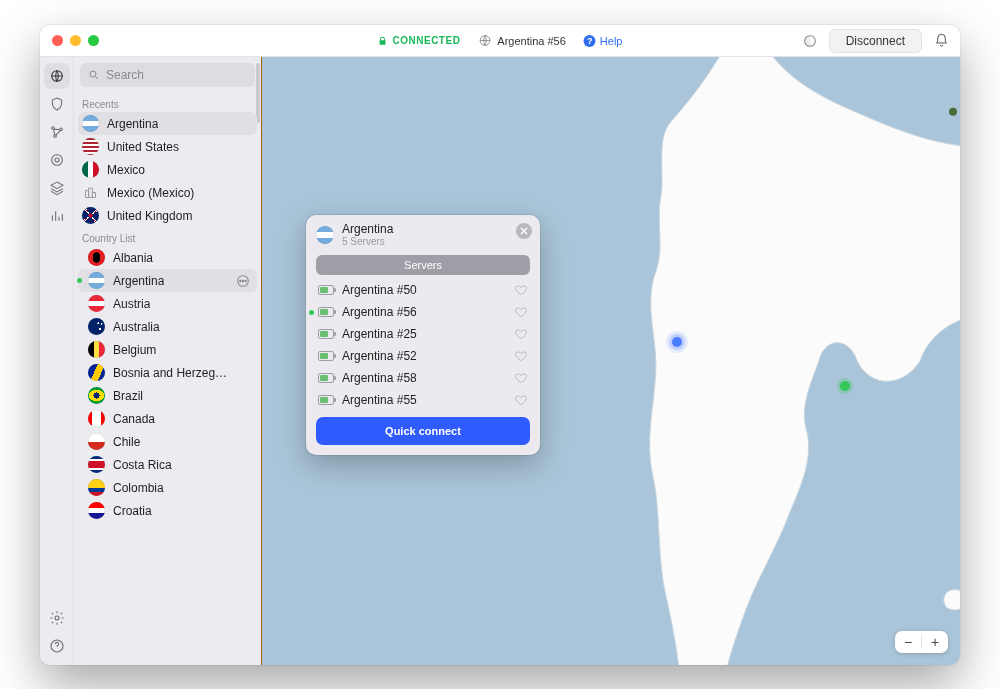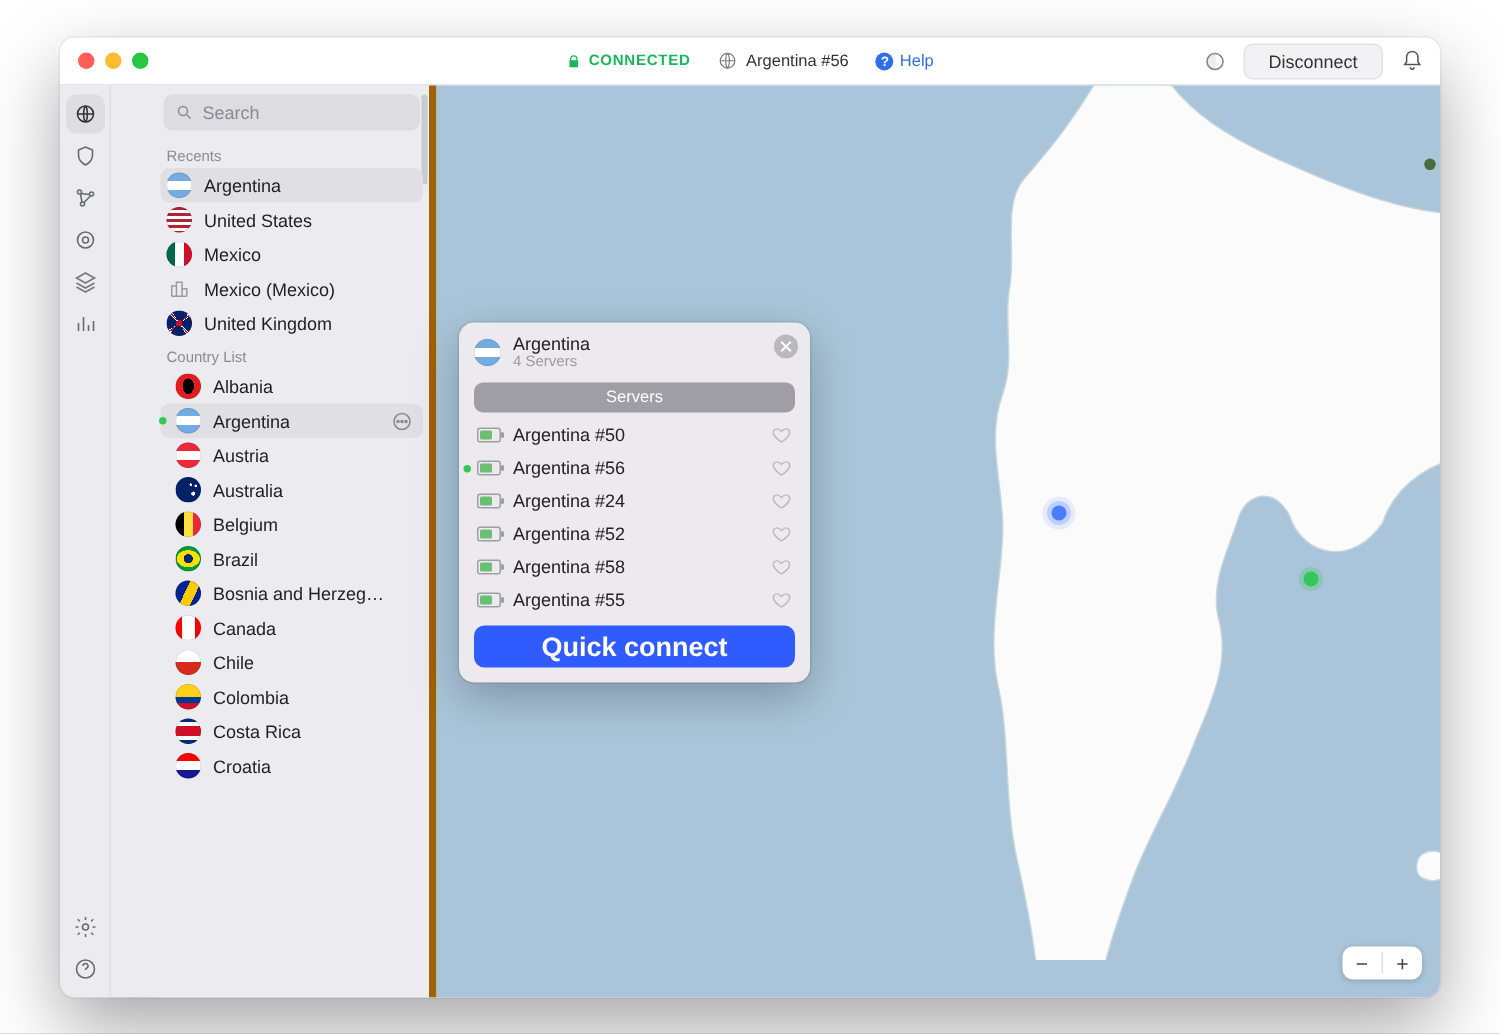--- a/index.html
+++ b/index.html
@@ -36,21 +36,21 @@
   .body { flex:1; display:flex; min-height:0; }
 
   
   .rail { width:34px; background:#ecebef; border-right:1px solid #e0dfe3; display:flex; flex-direction:column; align-items:center; padding:6px 0; gap:2px;}
   .rail-item{width:26px;height:26px;border-radius:7px;display:flex;align-items:center;justify-content:center;color:#6a6a72;cursor:pointer;}
   .rail-item.active{background:#dedde2;color:#333;}
   .rail-spacer{flex:1;}
   .rail svg{width:16px;height:16px;stroke:currentColor;fill:none;stroke-width:1.6;}
 
   
-  .sidebar{width:188px;background:#ecebef;border-right:5px solid #a16207;display:flex;flex-direction:column;min-height:0;position:relative;margin-left:29px;}
+  .sidebar{width:188px;background:#ecebef;border-right:1px solid #a16207;display:flex;flex-direction:column;min-height:0;position:relative;}
   .search{margin:6px 6px 4px 6px;background:#dddce1;border-radius:6px;height:24px;display:flex;align-items:center;padding:0 8px;color:#8a8a92;font-size:12px;gap:6px;}
   .search svg{width:12px;height:12px;stroke:#8a8a92;fill:none;stroke-width:2;}
   .scroll{overflow-y:auto;flex:1;padding:2px 4px 8px 4px;}
   .section-label{font-size:10px;color:#8b8b93;padding:6px 4px 2px 4px;}
   .row{display:flex;align-items:center;gap:8px;padding:3px 6px 3px 4px;border-radius:6px;font-size:12px;color:#1f1f22;cursor:pointer;position:relative;}
   .row.selected{background:#dfdfe4;}
   .row .flag{width:17px;height:17px;border-radius:50%;flex-shrink:0;display:block;box-shadow:inset 0 0 0 .5px rgba(0,0,0,.15);}
   .row .city-icon{width:17px;height:17px;display:flex;align-items:center;justify-content:center;color:#9a9aa0;}
   .row .more-icon{margin-left:auto;width:16px;height:16px;color:#8a8a92;}
   .country-row{padding-left:10px;}
@@ -78,21 +78,21 @@
   .pop-sub{font-size:10px;color:#9a9aa0;}
   .pop-close{position:absolute;right:8px;top:8px;width:16px;height:16px;border-radius:50%;background:#b9b8bf;color:#fff;font-size:10px;display:flex;align-items:center;justify-content:center;cursor:pointer;}
   .pop-tabs{margin:2px 10px 4px 10px;background:#9f9ea6;border-radius:6px;height:20px;display:flex;align-items:center;justify-content:center;color:#fff;font-size:11px;}
   .server-list{max-height:146px;overflow:hidden;padding:0 4px;}
   .srow{display:flex;align-items:center;gap:8px;padding:4px 8px;font-size:12px;color:#222;border-radius:5px;position:relative;}
   .srow .load{width:16px;height:10px;border:1.2px solid #9aa0a6;border-radius:2px;position:relative;display:inline-block;}
   .srow .load::after{content:"";position:absolute;right:-3px;top:2px;width:2px;height:4px;background:#9aa0a6;border-radius:1px;}
   .srow .load i{display:block;position:absolute;left:1px;top:1px;bottom:1px;width:60%;background:#6bbf73;border-radius:1px;}
   .srow .heart{margin-left:auto;width:14px;height:14px;color:#b9b8bf;}
   .srow .conn-dot{width:5px;height:5px;border-radius:50%;background:#34c759;position:absolute;left:-1px;}
-  .quick-connect{margin:6px 10px 10px 10px;background:#2f5bff;color:#fff;border:none;border-radius:7px;height:28px;font-size:18px;font-weight:600;width:calc(100% - 20px);cursor:pointer;}
+  .quick-connect{margin:6px 10px 10px 10px;background:#2f5bff;color:#fff;border:none;border-radius:7px;height:28px;font-size:11px;font-weight:600;width:calc(100% - 20px);cursor:pointer;}
 
   
   .flag-ar{background:linear-gradient(#74acdf 0 33%,#fff 33% 67%,#74acdf 67% 100%);}
   .flag-mx{background:linear-gradient(90deg,#006847 0 33%,#fff 33% 67%,#ce1126 67% 100%);}
   .flag-us{background:repeating-linear-gradient(#b22234 0 2px,#fff 2px 4px);}
   .flag-gb{background:radial-gradient(circle,#c8102e 0 18%,transparent 18%),conic-gradient(#012169 0 12%,#fff 12% 13%,#c8102e 13% 15%,#fff 15% 16%,#012169 16% 37%,#fff 37% 38%,#c8102e 38% 40%,#fff 40% 41%,#012169 41% 62%,#fff 62% 63%,#c8102e 63% 65%,#fff 65% 66%,#012169 66% 87%,#fff 87% 88%,#c8102e 88% 90%,#fff 90% 91%,#012169 91% 100%);}
   .flag-al{background:radial-gradient(ellipse 40% 55%,#000 0 55%,transparent 56%),#e41e20;}
   .flag-au{background:radial-gradient(circle at 70% 65%,#fff 0 8%,transparent 9%),radial-gradient(circle at 80% 35%,#fff 0 5%,transparent 6%),radial-gradient(circle at 60% 30%,#fff 0 5%,transparent 6%),#012169;}
   .flag-at{background:linear-gradient(#ed2939 0 33%,#fff 33% 67%,#ed2939 67% 100%);}
   .flag-be{background:linear-gradient(90deg,#000 0 33%,#fae042 33% 67%,#ed2939 67% 100%);}
@@ -261,42 +261,42 @@
           </div>
           <div class="row country-row">
             <span class="flag flag-au"></span>
             <span class="label">Australia</span>
           </div>
           <div class="row country-row">
             <span class="flag flag-be"></span>
             <span class="label">Belgium</span>
           </div>
           <div class="row country-row">
+            <span class="flag flag-ba"></span>
+            <span class="label">Bosnia and Herzeg…</span>
+          </div>
+          <div class="row country-row">
             <span class="flag flag-br"></span>
             <span class="label">Brazil</span>
           </div>
           <div class="row country-row">
-            <span class="flag flag-ba"></span>
-            <span class="label">Bosnia and Herzeg…</span>
-          </div>
-          <div class="row country-row">
             <span class="flag flag-ca"></span>
             <span class="label">Canada</span>
           </div>
           <div class="row country-row">
             <span class="flag flag-cl"></span>
             <span class="label">Chile</span>
           </div>
           <div class="row country-row">
+            <span class="flag flag-cr"></span>
+            <span class="label">Costa Rica</span>
+          </div>
+          <div class="row country-row">
             <span class="flag flag-co"></span>
             <span class="label">Colombia</span>
-          </div>
-          <div class="row country-row">
-            <span class="flag flag-cr"></span>
-            <span class="label">Costa Rica</span>
           </div>
           <div class="row country-row">
             <span class="flag flag-hr"></span>
             <span class="label">Croatia</span>
           </div>
         </div>
     </div>
 
     <div class="main">
       <svg class="land" viewBox="0 0 700 610" preserveAspectRatio="xMidYMid slice">
@@ -317,21 +317,21 @@
       </div>
     </div>
 
   </div>
 
   <div class="popover">
     <div class="pop-head">
       <span class="flag flag-ar"></span>
       <div>
         <div class="pop-title">Argentina</div>
-        <div class="pop-sub">4 Servers</div>
+        <div class="pop-sub">5 Servers</div>
       </div>
       <div class="pop-close">
         <svg width="8" height="8" viewBox="0 0 10 10" stroke="#fff" stroke-width="1.6">
             <path d="M1 1l8 8M9 1l-8 8"></path>
           </svg>
       </div>
     </div>
     <div class="pop-tabs">
         <span>Servers</span>
       </div>
@@ -352,21 +352,21 @@
           </span>
           <span>Argentina #56</span>
           <span class="heart"><svg width="14" height="14" viewBox="0 0 24 24" fill="none" stroke="currentColor" stroke-width="1.6">
               <path d="M12 20s-7-4.5-9-9c-1.3-3 .8-6 4-6 2 0 3 1 5 3 2-2 3-3 5-3 3.2 0 5.3 3 4 6-2 4.5-9 9-9 9z"></path>
             </svg></span>
         </div>
         <div class="srow">
           <span class="load">
             <i></i>
           </span>
-          <span>Argentina #24</span>
+          <span>Argentina #25</span>
           <span class="heart"><svg width="14" height="14" viewBox="0 0 24 24" fill="none" stroke="currentColor" stroke-width="1.6">
               <path d="M12 20s-7-4.5-9-9c-1.3-3 .8-6 4-6 2 0 3 1 5 3 2-2 3-3 5-3 3.2 0 5.3 3 4 6-2 4.5-9 9-9 9z"></path>
             </svg></span>
         </div>
         <div class="srow">
           <span class="load">
             <i></i>
           </span>
           <span>Argentina #52</span>
           <span class="heart"><svg width="14" height="14" viewBox="0 0 24 24" fill="none" stroke="currentColor" stroke-width="1.6">

